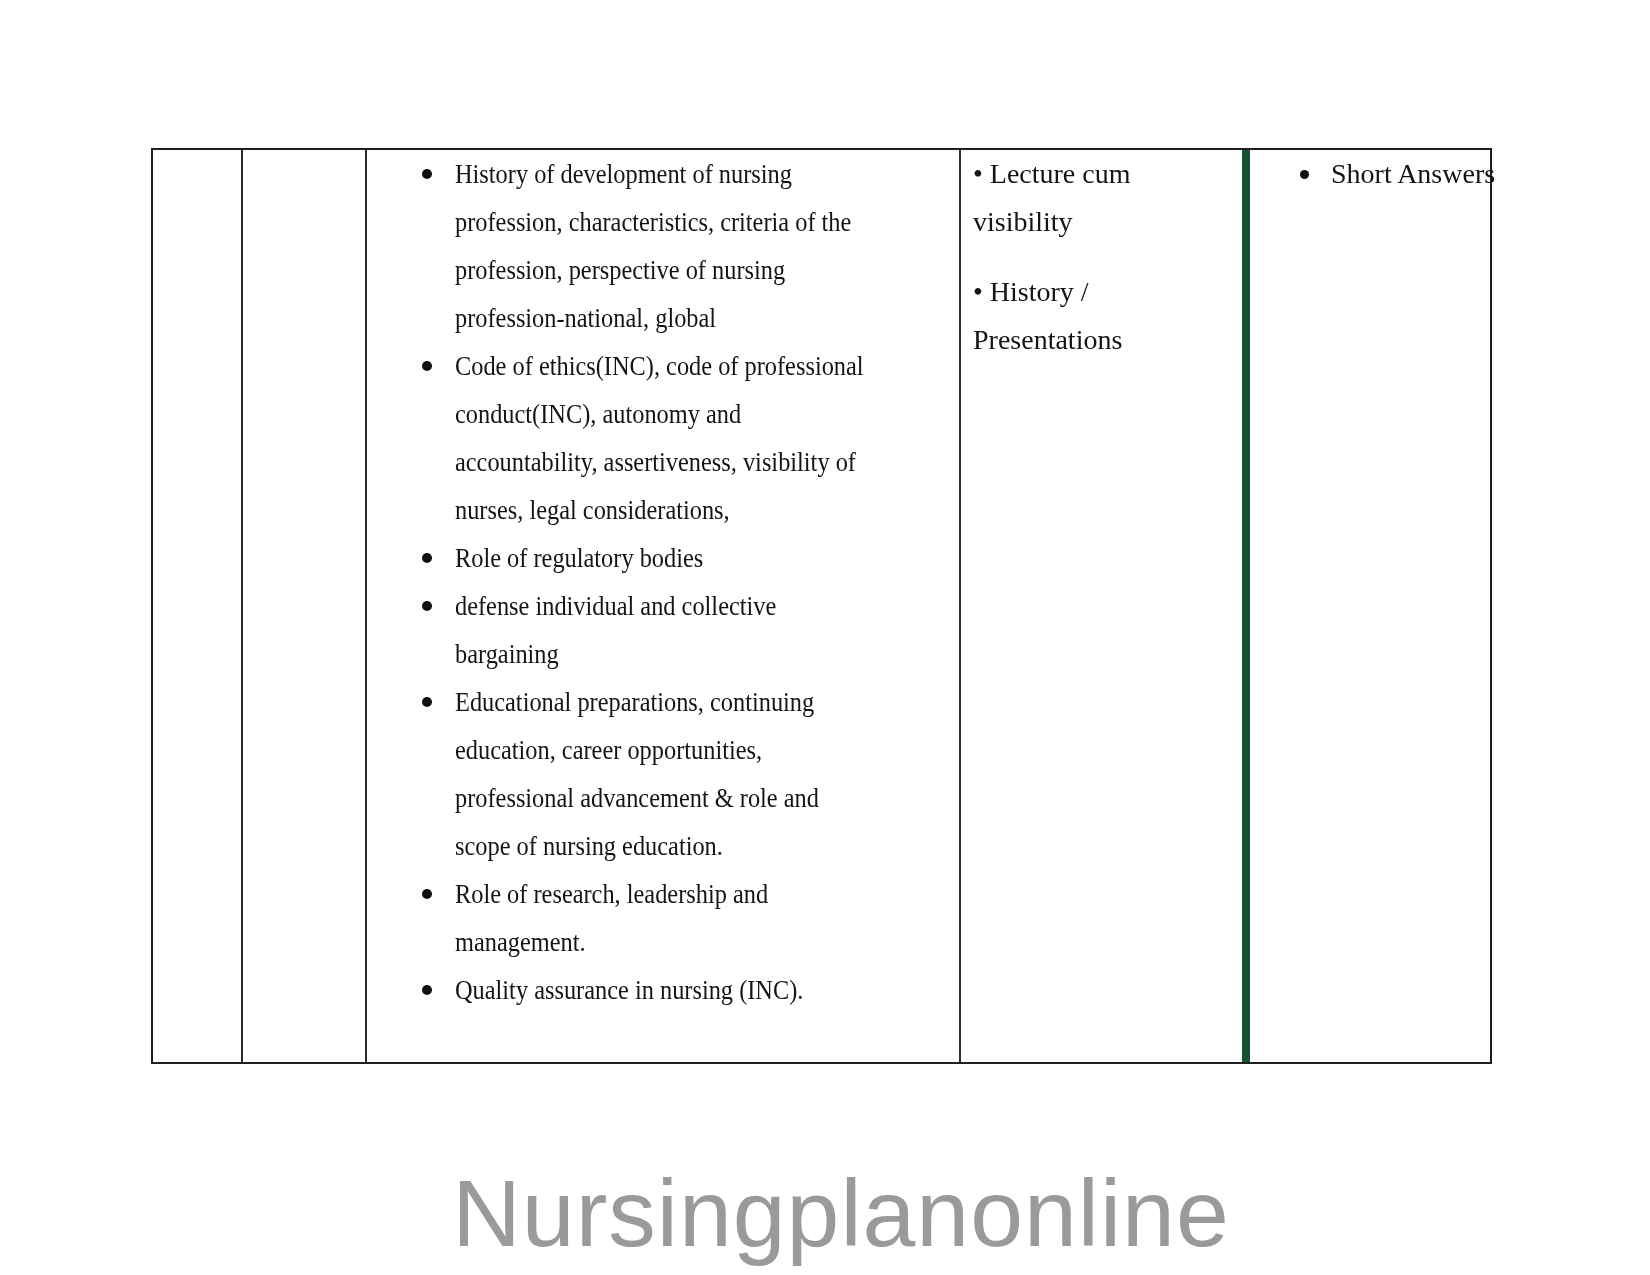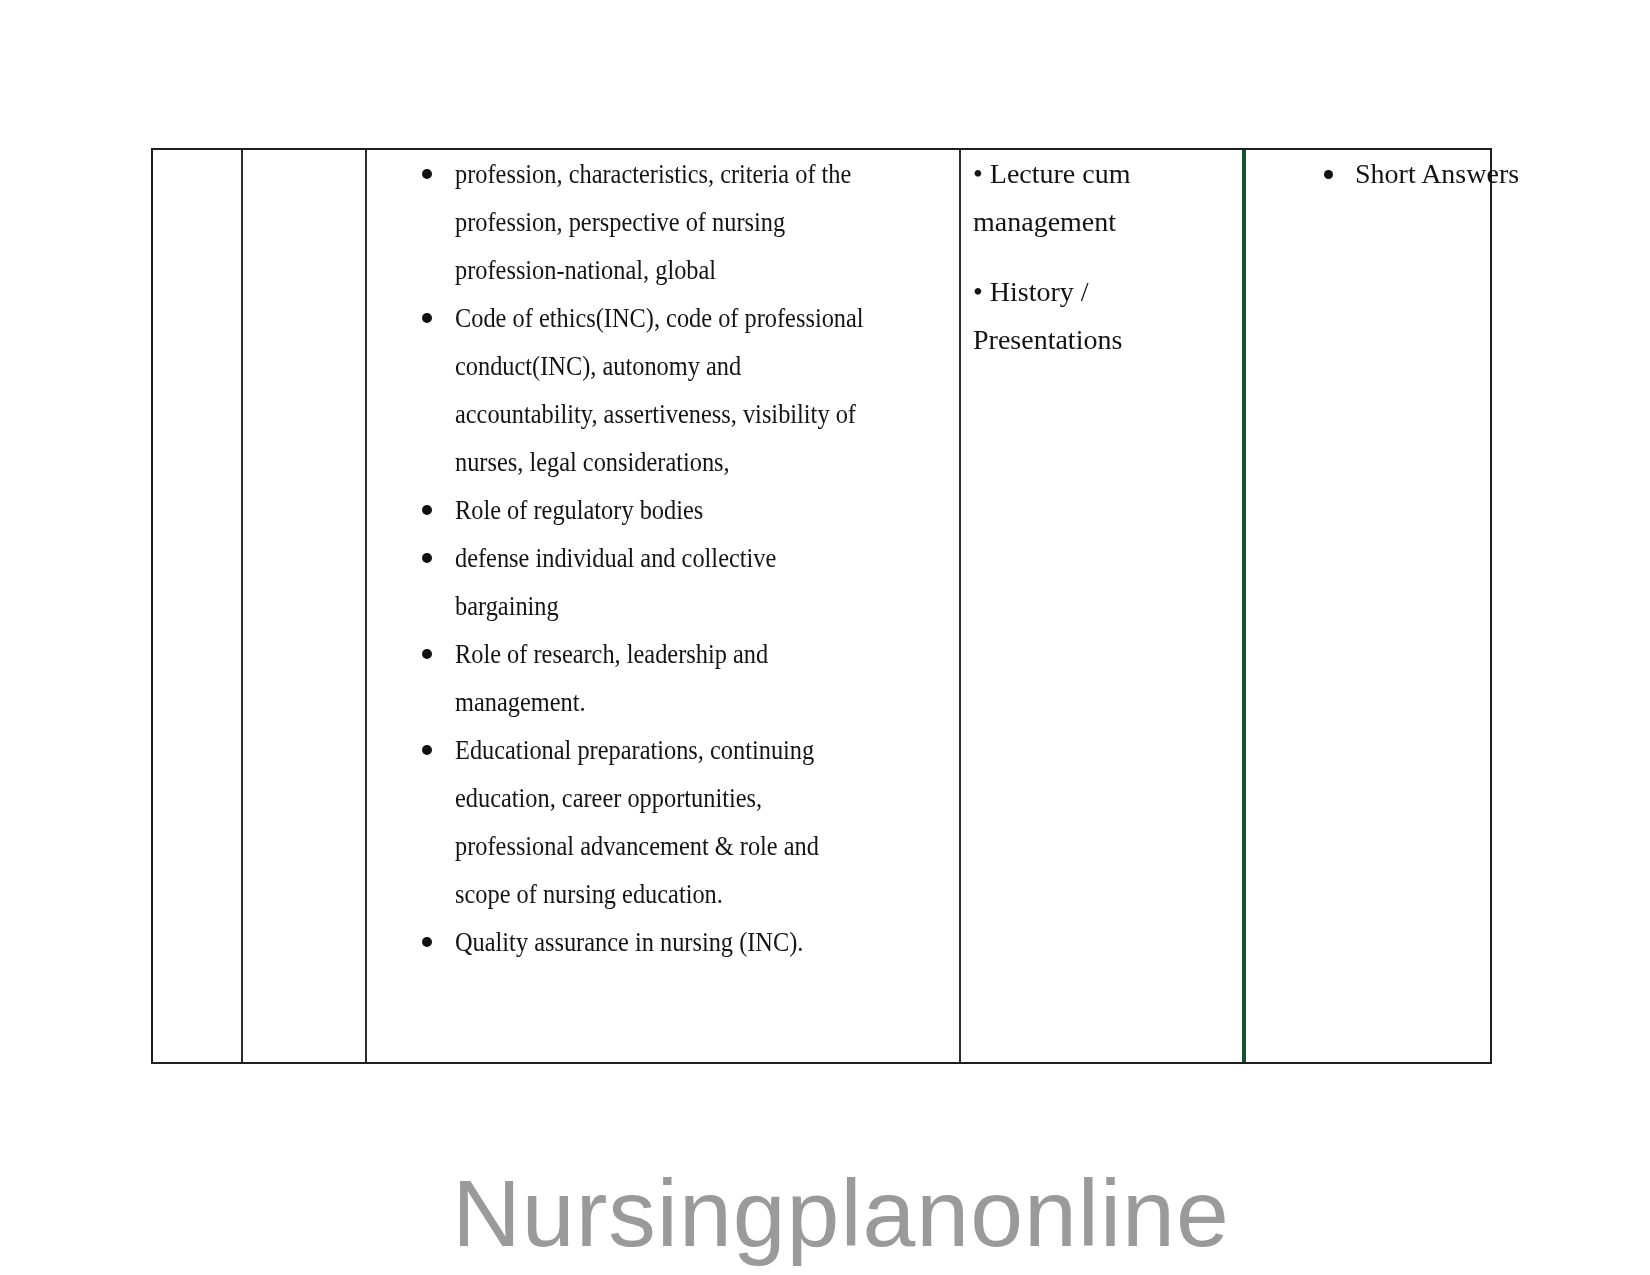--- a/index.html
+++ b/index.html
@@ -21,21 +21,21 @@
   }
   .cell{
     position:absolute;top:0;bottom:0;
     box-sizing:border-box;
     font-size:28px;
   }
   .c1{left:0;width:88px;}
   .c2{left:88px;width:124px;border-left:2px solid #2c2c2c;}
   .c3{left:212px;width:594px;border-left:2px solid #2c2c2c;padding-left:88px;overflow:hidden;}
   .c4{left:806px;width:255px;border-left:2px solid #2c2c2c;padding-left:12px;}
-  .c5{left:1089px;width:248px;border-left:4px solid #14532d;padding-left:109px;}
+  .c5{left:1089px;width:248px;border-left:8px solid #14532d;padding-left:81px;}
   .line{
     height:48px;
     display:flex;
     align-items:center;
     white-space:nowrap;
   }
   .c3 .txt{
     display:inline-block;
     transform:scaleX(.87);
     transform-origin:0 50%;
@@ -67,20 +67,23 @@
 
 <div class="page">
 
   <div class="tbl">
     <div class="cell c1"></div>
     <div class="cell c2"></div>
     <div class="cell c3">
         <div class="item">
           <span class="dot"></span>
           <div class="line">
+            <span class="txt">History of development of nursing</span>
+          </div>
+          <div class="line">
             <span class="txt">profession, characteristics, criteria of the</span>
           </div>
           <div class="line">
             <span class="txt">profession, perspective of nursing</span>
           </div>
           <div class="line">
             <span class="txt">profession-national, global</span>
           </div>
         </div>
         <div class="item">
@@ -109,55 +112,55 @@
           <div class="line">
             <span class="txt">defense individual and collective</span>
           </div>
           <div class="line">
             <span class="txt">bargaining</span>
           </div>
         </div>
         <div class="item">
           <span class="dot"></span>
           <div class="line">
-            <span class="txt">Role of research, leadership and</span>
-          </div>
-          <div class="line">
-            <span class="txt">management.</span>
-          </div>
-        </div>
-        <div class="item">
-          <span class="dot"></span>
-          <div class="line">
             <span class="txt">Educational preparations, continuing</span>
           </div>
           <div class="line">
             <span class="txt">education, career opportunities,</span>
           </div>
           <div class="line">
             <span class="txt">professional advancement &amp; role and</span>
           </div>
           <div class="line">
             <span class="txt">scope of nursing education.</span>
           </div>
         </div>
         <div class="item">
           <span class="dot"></span>
           <div class="line">
+            <span class="txt">Role of research, leadership and</span>
+          </div>
+          <div class="line">
+            <span class="txt">management.</span>
+          </div>
+        </div>
+        <div class="item">
+          <span class="dot"></span>
+          <div class="line">
             <span class="txt">Quality assurance in nursing (INC).</span>
           </div>
         </div>
       </div>
     <div class="cell c4">
         <div class="para">
           <div class="line">
             <span class="txt">• Lecture cum</span>
           </div>
           <div class="line">
-            <span class="txt">management</span>
+            <span class="txt">visibility</span>
           </div>
         </div>
         <div class="para">
           <div class="line">
             <span class="txt">• History /</span>
           </div>
           <div class="line">
             <span class="txt">Presentations</span>
           </div>
         </div>

